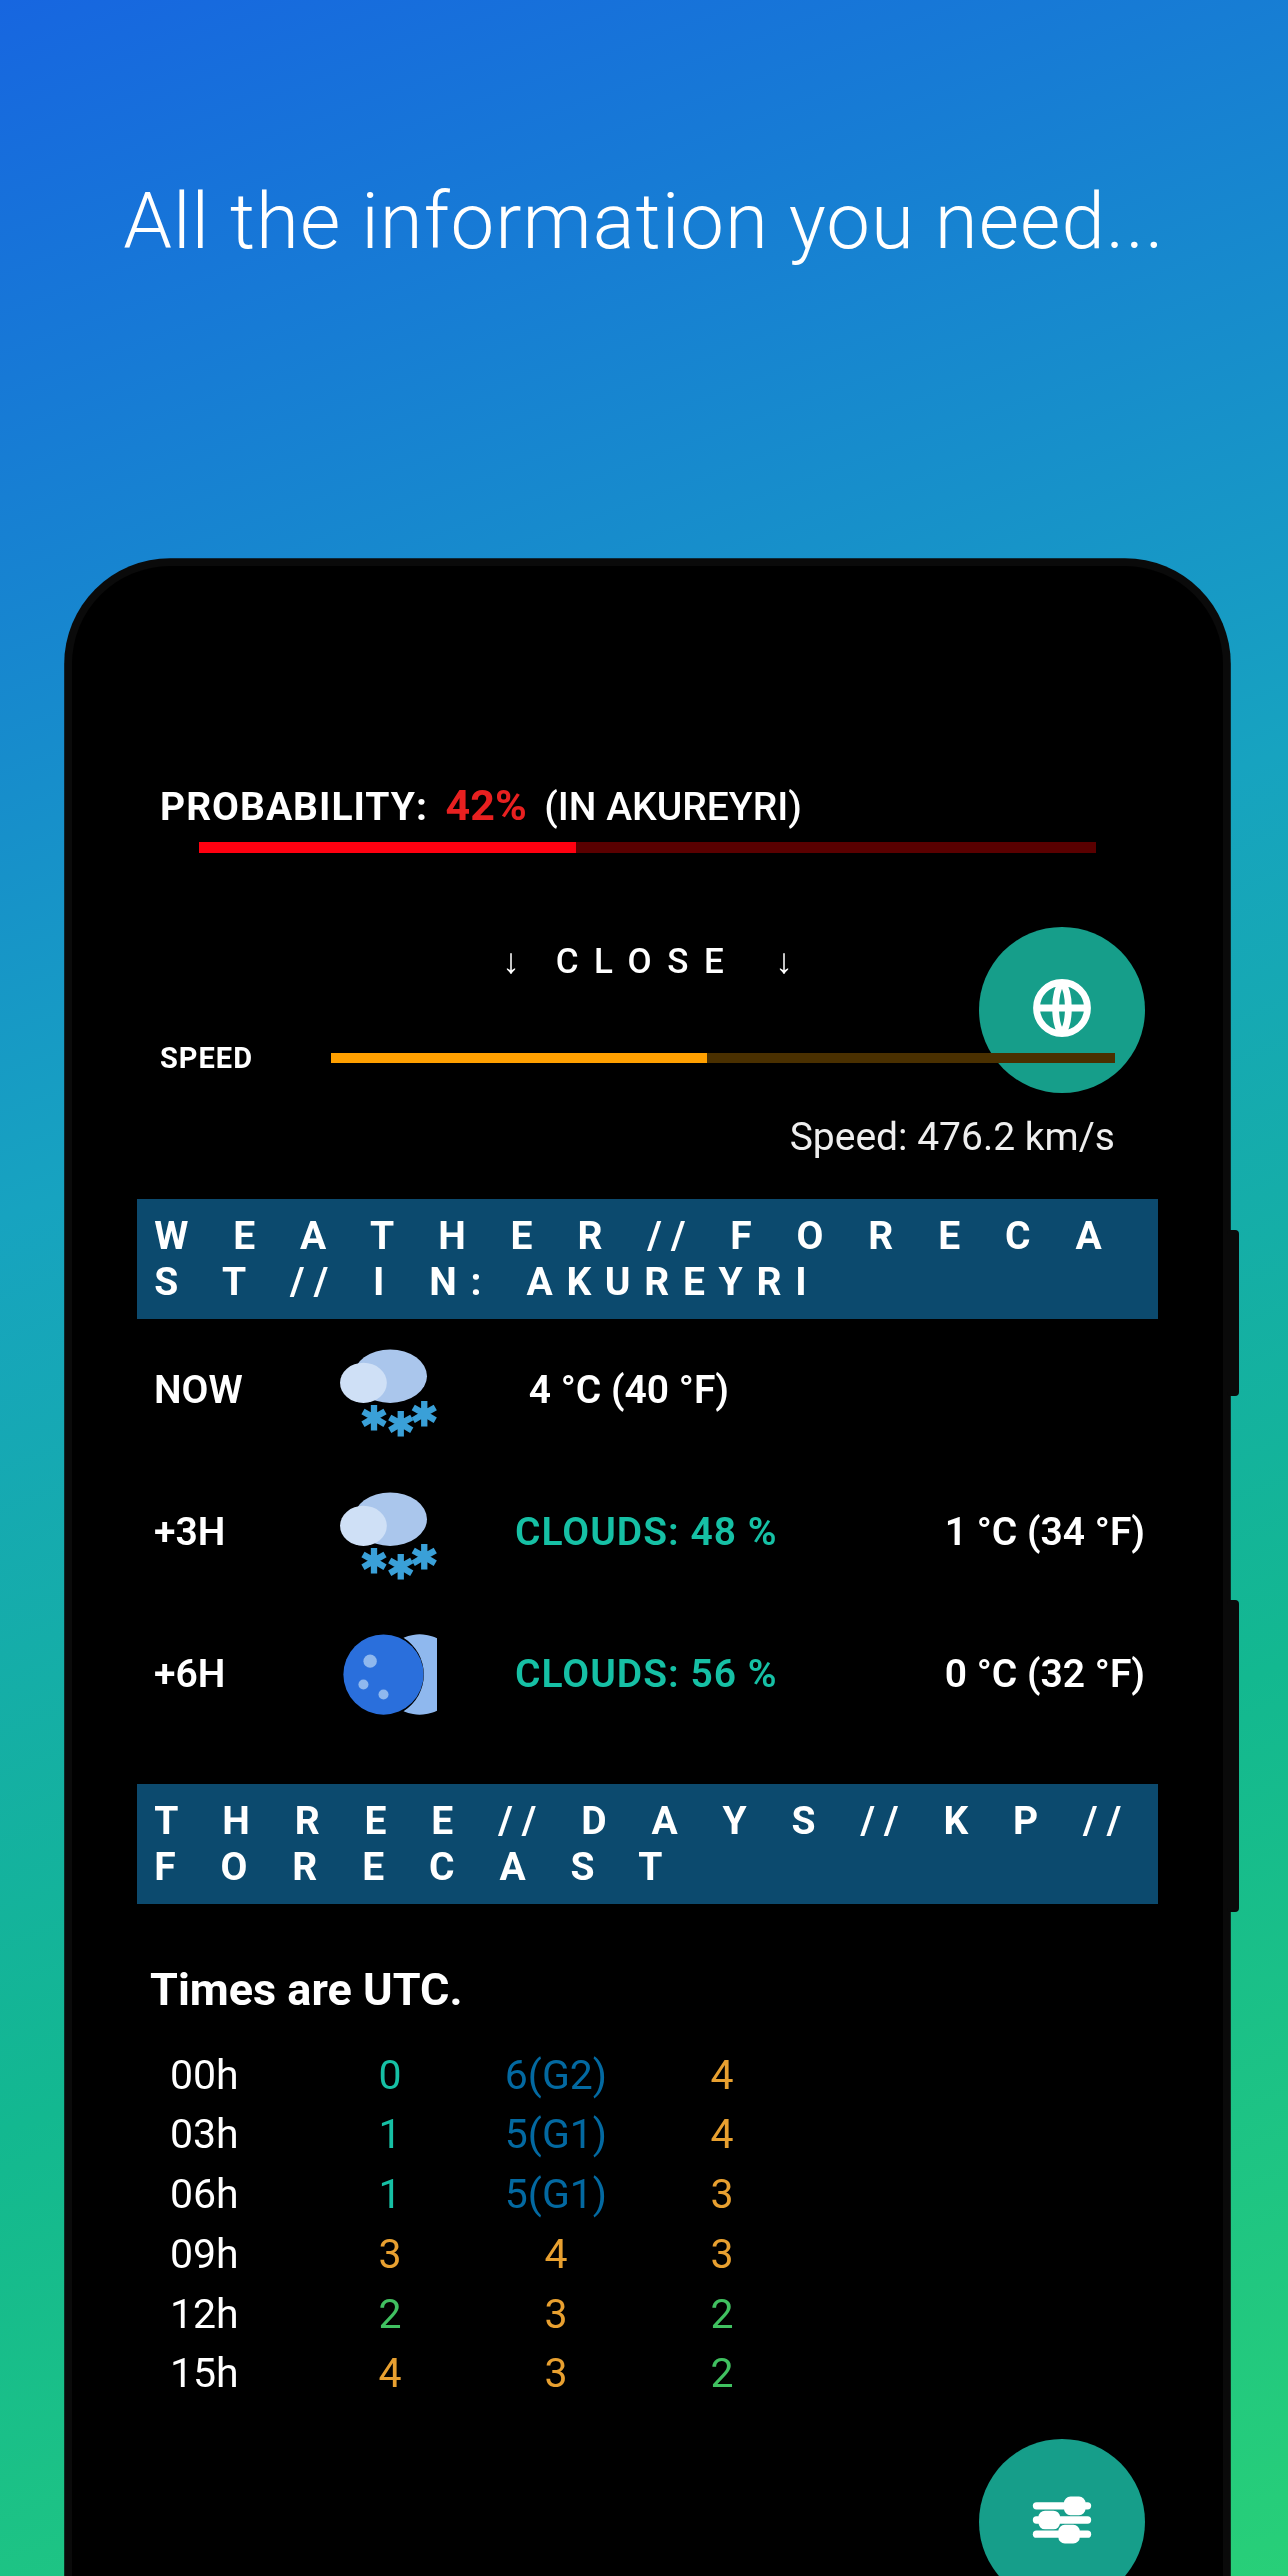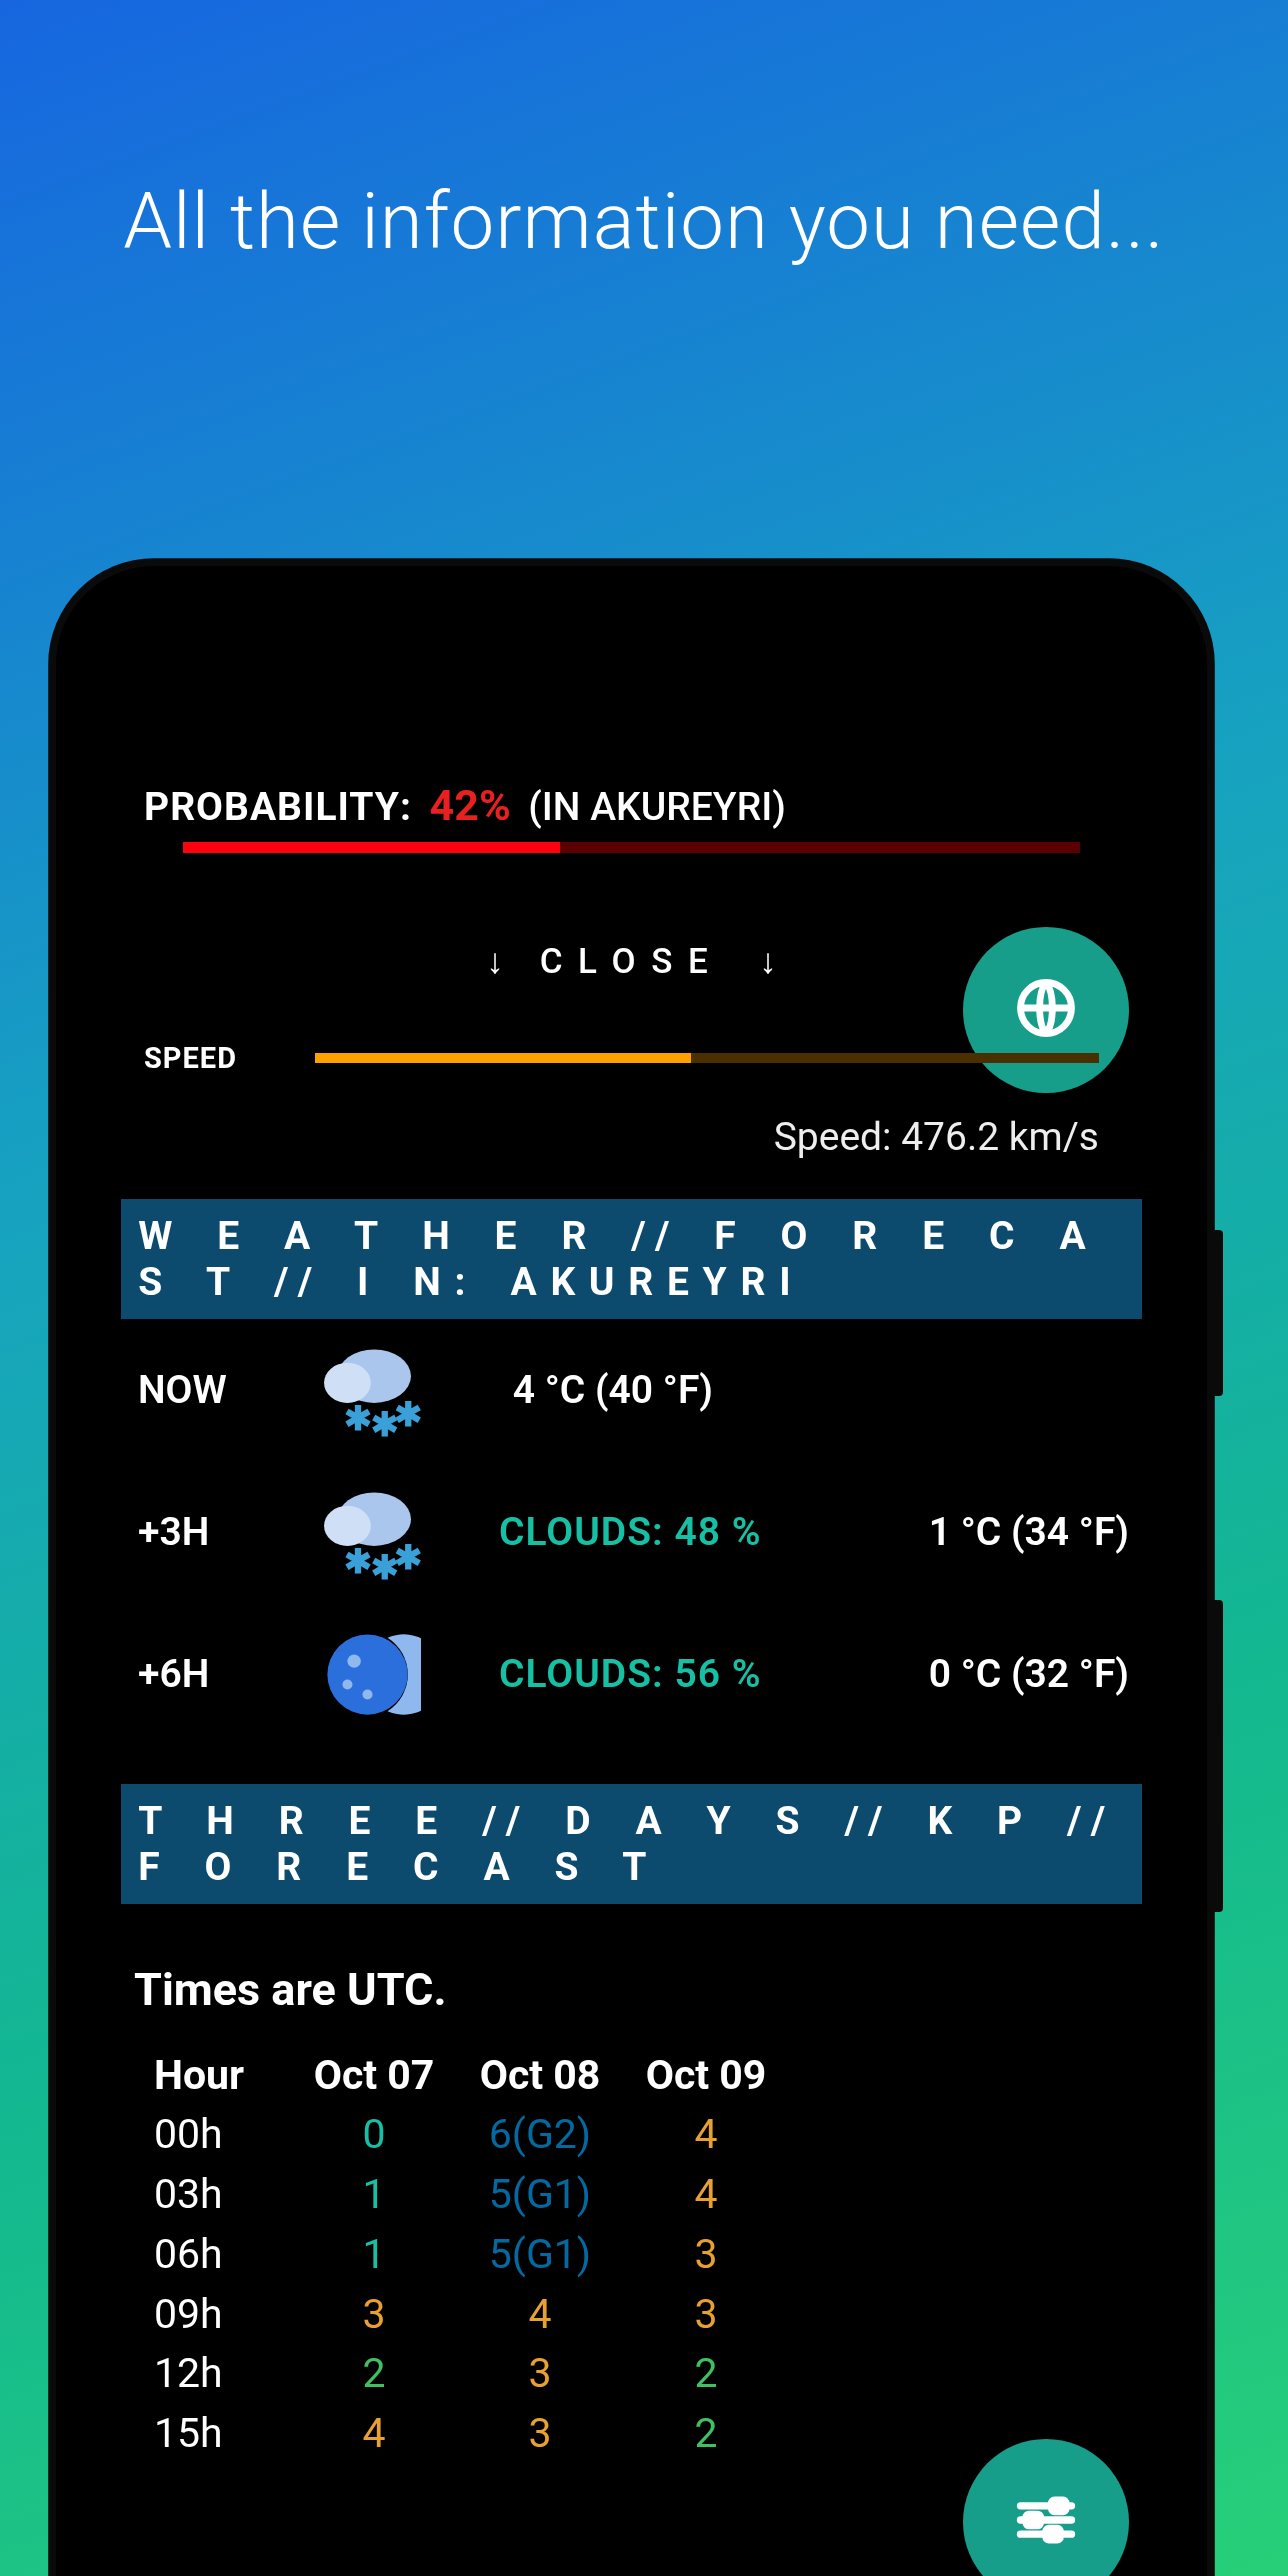--- a/index.html
+++ b/index.html
@@ -23,21 +23,21 @@
   letter-spacing: 1px;
   position: absolute;
   top: 176px;
   left: 0;
   right: 0;
   text-align: center;
 }
 .phone {
   position: absolute;
   top: 566px;
-  left: 56px;
+  left: 72px;
   width: 1151px;
   height: 2010px;
   background: #000;
   border-radius: 98px 98px 0 0;
   box-shadow: 0 0 0 7.8px #0a0a0a;
 }
 .side-btn-a {
   position: absolute;
   right: -15.6px;
   top: 664px;
@@ -317,26 +317,20 @@
     <div class="w-clouds">CLOUDS: 56 %</div>
     <div class="w-temp">0 °C (32 °F)</div>
             </div>
           </div>
 
         <div class="section-header">T H R E E // D A Y S // K P // F O R E C A S T</div>
 
         <div class="kp-note">Times are UTC.</div>
 
         <div class="kp-table">
-          <div class="kp-head">
-            <div class="c-hour">Hour</div>
-            <div class="c-day">Oct 07</div>
-            <div class="c-day">Oct 08</div>
-            <div class="c-day">Oct 09</div>
-          </div>
           <div id="kp-body">
               <div class="kp-row">
     <div class="c-hour">00h</div>
     <div class="c-day kv-teal">0</div>
     <div class="c-day kv-red">6(G2)</div>
     <div class="c-day kv-orange">4</div>
               </div>
               <div class="kp-row">
     <div class="c-hour">03h</div>
     <div class="c-day kv-teal">1</div>

